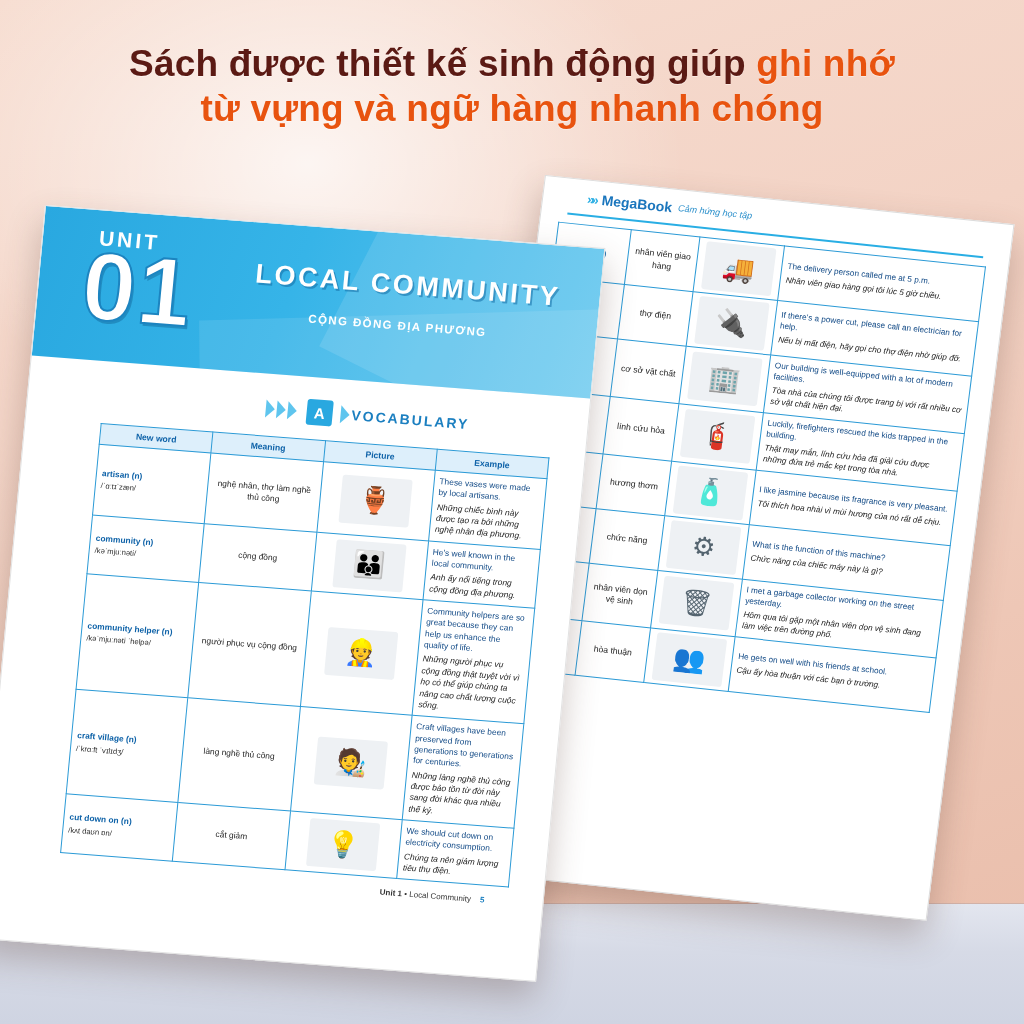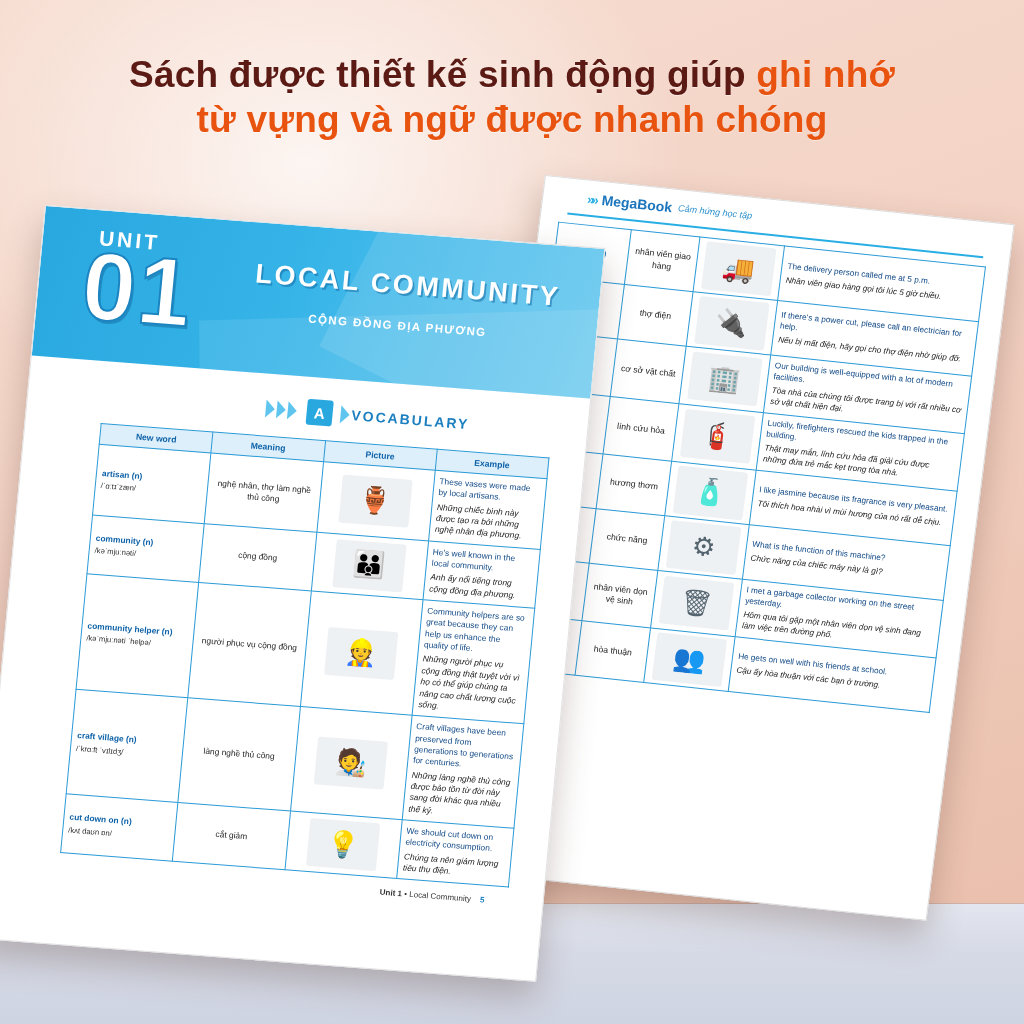--- a/index.html
+++ b/index.html
@@ -42,21 +42,21 @@
     left: 0;
     right: 0;
     bottom: 118px;
     height: 3px;
     background: rgba(160,150,155,0.35);
   }
 
   
   .headline {
     position: absolute;
-    top: 52px;
+    top: 41px;
     left: 0;
     right: 0;
     text-align: center;
     line-height: 1.22;
     font-size: 37px;
     font-weight: bold;
     color: #5b1a14;
     letter-spacing: 0.2px;
     text-shadow: 0 1px 0 rgba(255,255,255,0.45);
   }
@@ -301,21 +301,21 @@
 </head>
 <body>
 
 <div class="stage">
   <div class="bg-glow"></div>
   <div class="bg-floor-line"></div>
   <div class="bg-floor"></div>
 
   <div class="headline">
     <span>Sách được thiết kế sinh động giúp </span><span class="accent">ghi nhớ</span>
-    <span class="l2 accent">từ vựng và ngữ được nhanh chóng</span>
+    <span class="l2 accent">từ vựng và ngữ hàng nhanh chóng</span>
   </div>
 
   <div class="page page-right">
     <div class="mb-header">
       <span class="mb-arrows">»»</span>
       <span class="mb-logo">MegaBook</span>
       <span class="mb-slogan">Cảm hứng học tập</span>
     </div>
     <div class="mb-rule"></div>
 

